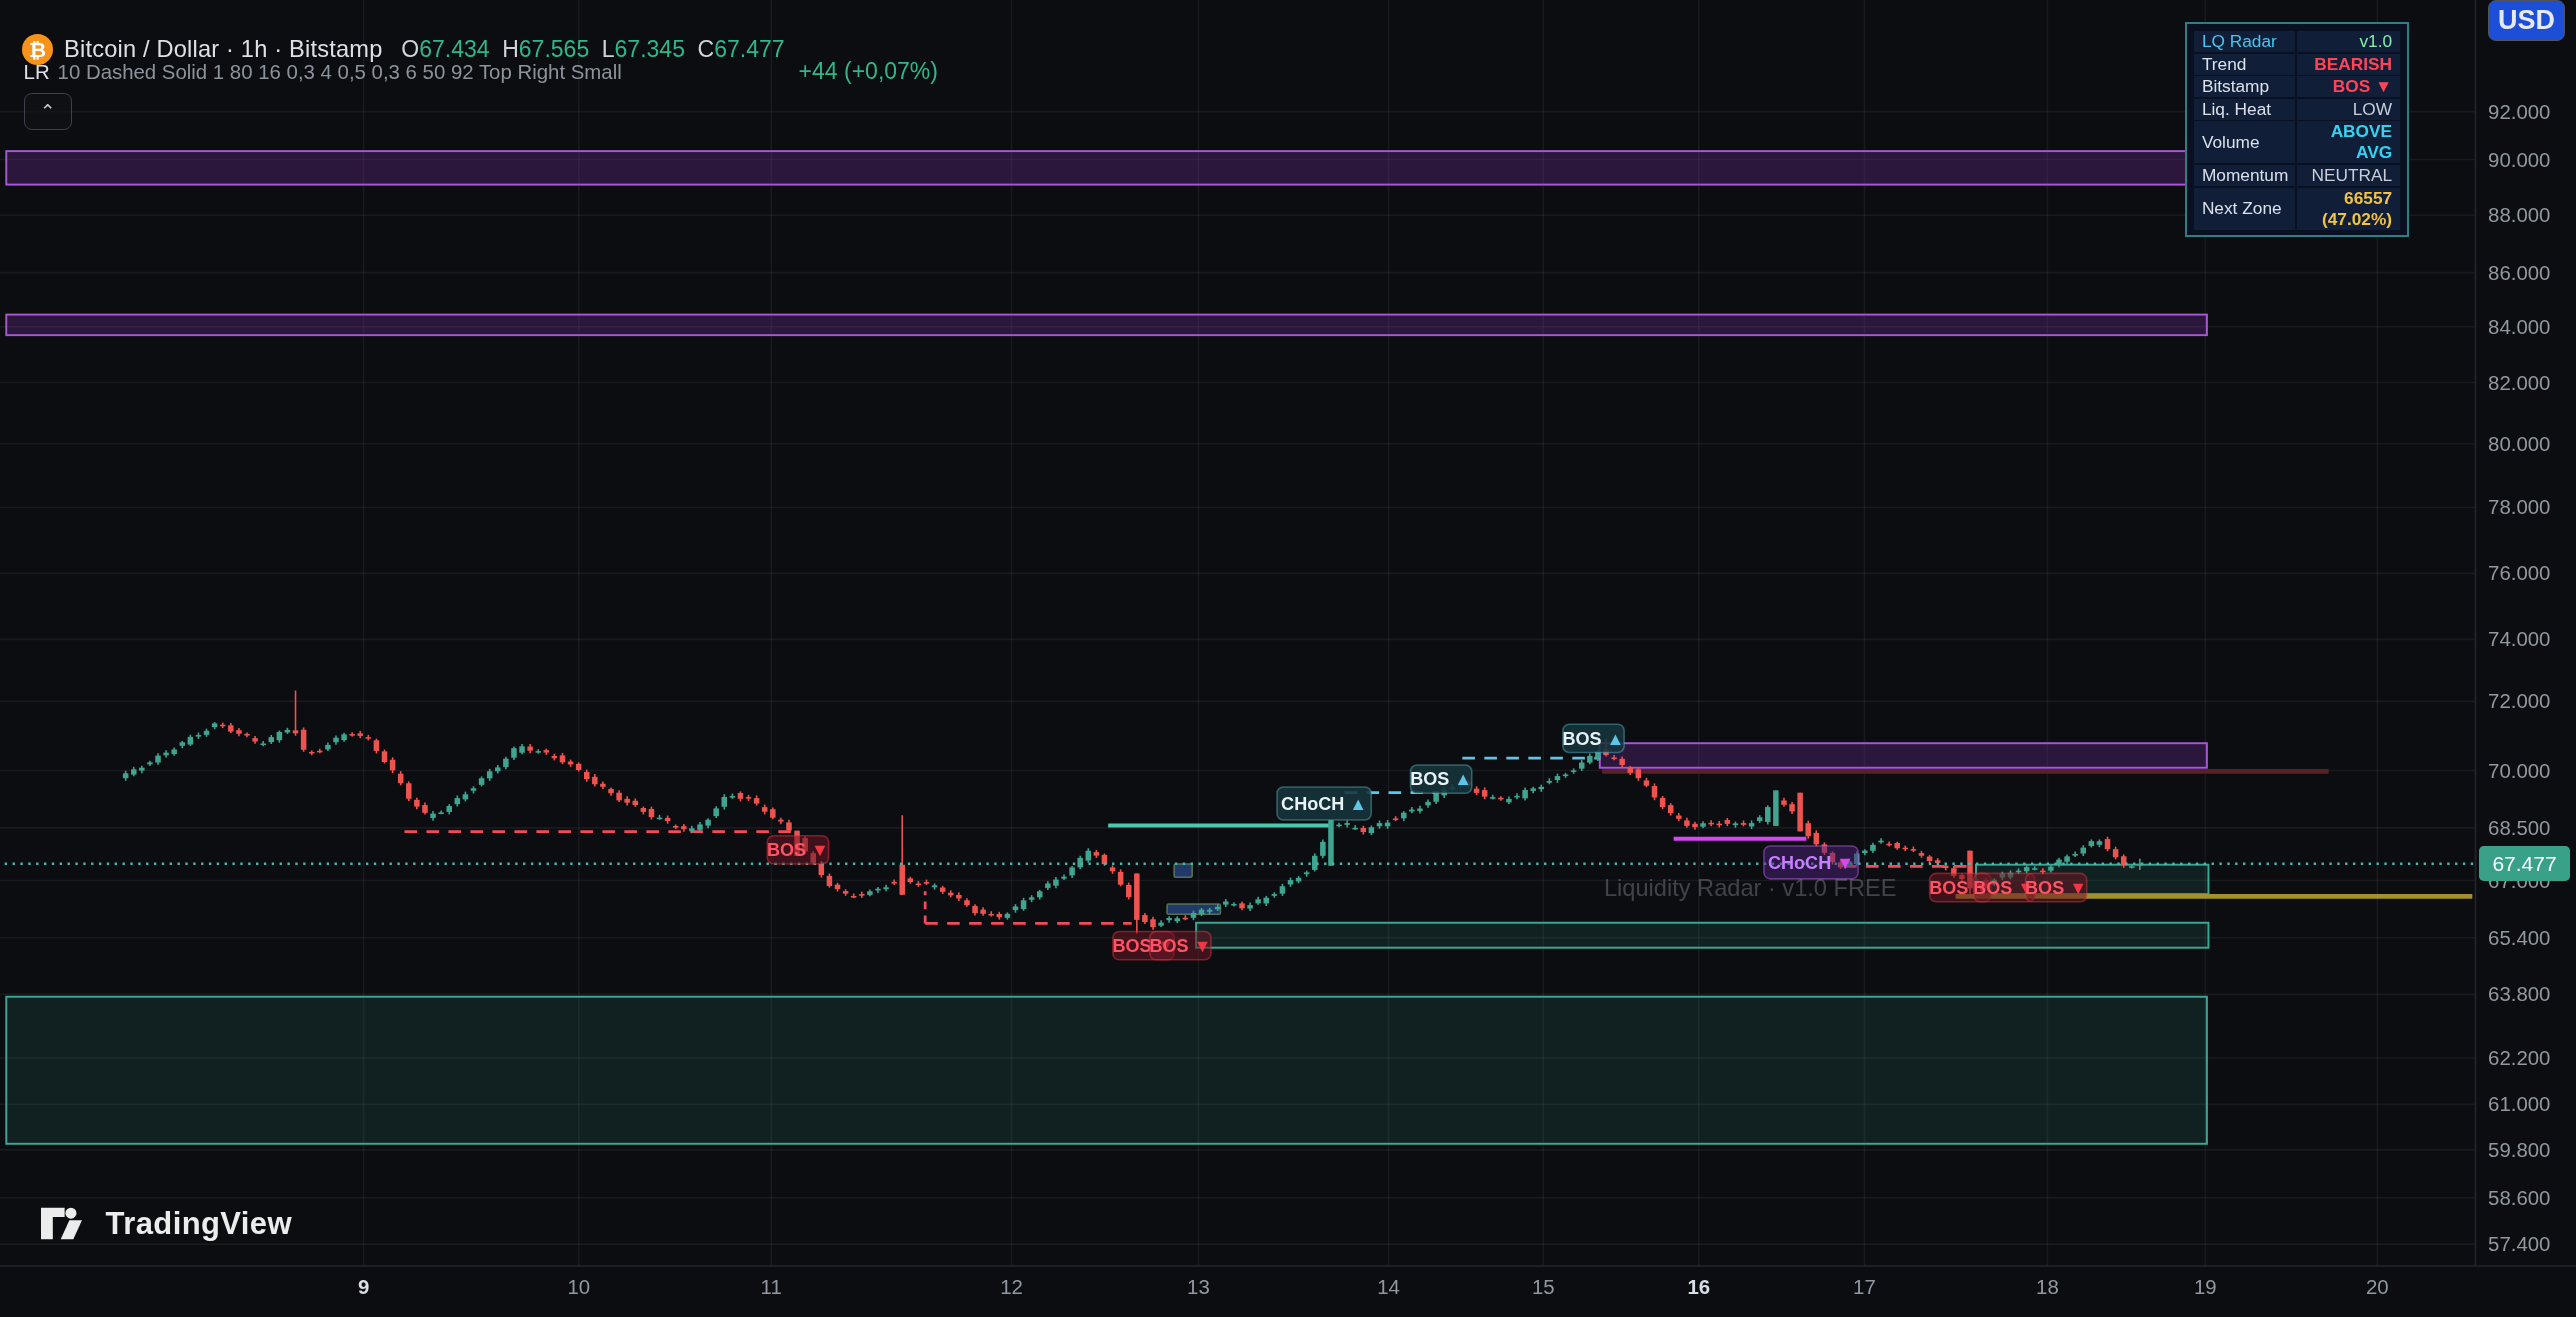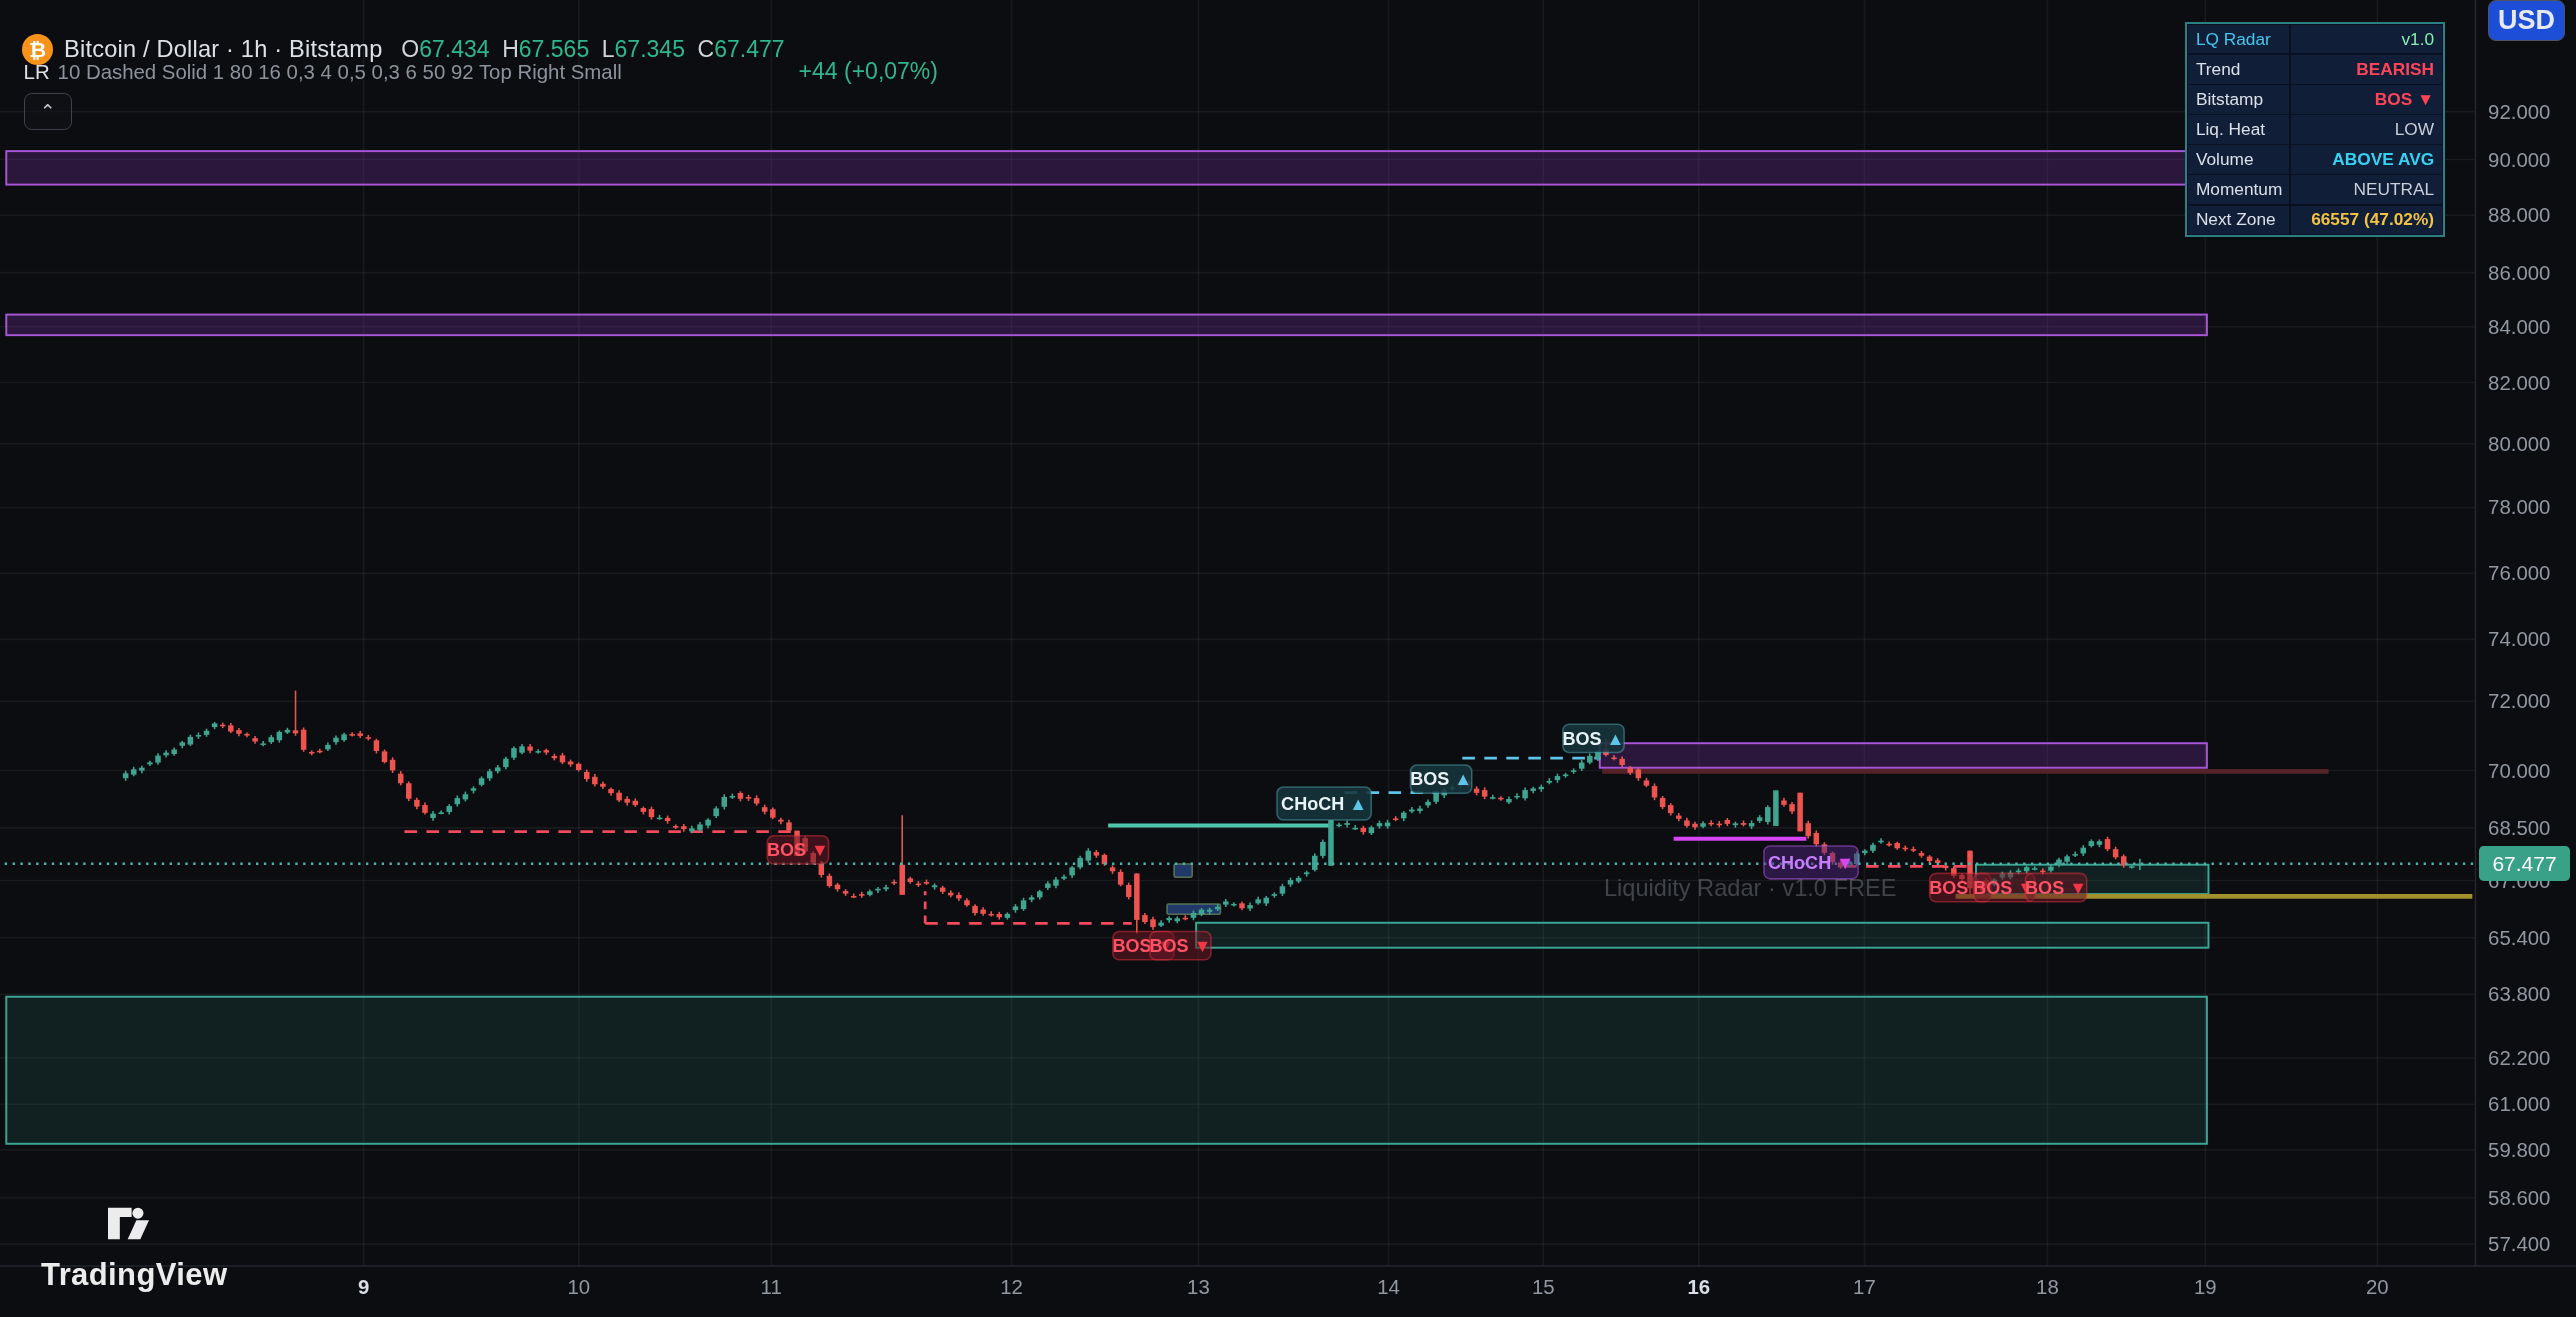--- a/index.html
+++ b/index.html
@@ -17,42 +17,42 @@
   .ohlc .pair{color:#cfd4db;}
   .ohlc .pair b{font-weight:400;color:#2eb88a;}
   .chg{color:#2eb88a;font-size:23px;margin-left:3.1px;margin-top:44px;}
   .params{position:absolute;left:23.6px;top:61px;font-size:20.4px;color:#8d939d;z-index:5;}
   .params .lr{color:#dde1e7;margin-right:7.9px;}
   .collapse{position:absolute;left:23.6px;top:93px;width:46px;height:35px;border:1.6px solid #3c414c;
             border-radius:7.9px;background:rgba(16,18,24,.6);color:#c6cbd3;display:flex;
             align-items:center;justify-content:center;font-size:19px;z-index:5;cursor:pointer;}
 
   
-  .panel{position:absolute;left:2185px;top:22px;width:260px;height:215px;z-index:6;
+  .panel{position:absolute;left:2185px;top:22px;width:224px;height:215px;z-index:6;
          background:#081021;border:2.4px solid #2c8083;box-sizing:border-box;
-         display:grid;grid-template-rows:repeat(7,1fr);gap:1.6px;padding:1px;}
+         display:grid;grid-template-rows:repeat(7,1fr);gap:1.6px;padding:7px;}
   .prow{display:grid;grid-template-columns:101px 1fr;gap:1.6px;}
   .pcell{background:#101e38;display:flex;align-items:center;padding:0 7.9px;font-size:17.3px;color:#dbe0ea;}
   .pcell.val{justify-content:flex-end;text-align:right;}
   .c-cyanb{color:#45c6f0;} .c-dim{color:#86efac;} .c-red{color:#ff4458;font-weight:bold;}
   .c-mut{color:#c9ced8;} .c-cyan{color:#35d3f2;font-weight:bold;} .c-yel{color:#f2c342;font-weight:bold;}
 
   .usd{position:absolute;left:2488px;top:0;width:75px;height:39px;border:1.6px solid #50545e;
        border-radius:7.9px;color:#e6e9ef;font-size:27px;font-weight:bold;display:flex;
        align-items:center;justify-content:center;z-index:7;background:#1d4ed8;cursor:pointer;}
 
   
   .badge{position:absolute;left:2479px;width:91px;height:35px;background:#3aa189;border-radius:4.7px;
          color:#fff;font-size:21px;display:flex;align-items:center;justify-content:center;z-index:4;}
 
   
   .wm{position:absolute;left:1604px;top:875px;font-size:23.6px;color:rgba(150,156,166,.38);z-index:2;}
 
   
-  .tvlogo{position:absolute;left:41px;top:1206px;display:flex;align-items:center;gap:12.6px;z-index:5;flex-direction:column;}
+  .tvlogo{position:absolute;left:41px;top:1206px;display:flex;gap:12.6px;z-index:5;}
   .tvlogo .txt{color:#ececec;font-size:31px;font-weight:bold;letter-spacing:0.4px;}
 </style>
 </head>
 <body>
 
 <div id="stage">
 
   <svg id="chart" width="2576" height="1318" viewBox="0 0 3280 1678">
       <g>
         <line x1="0" y1="142" x2="3152" y2="142" stroke="rgba(255,255,255,0.055)" stroke-width="2"></line>

